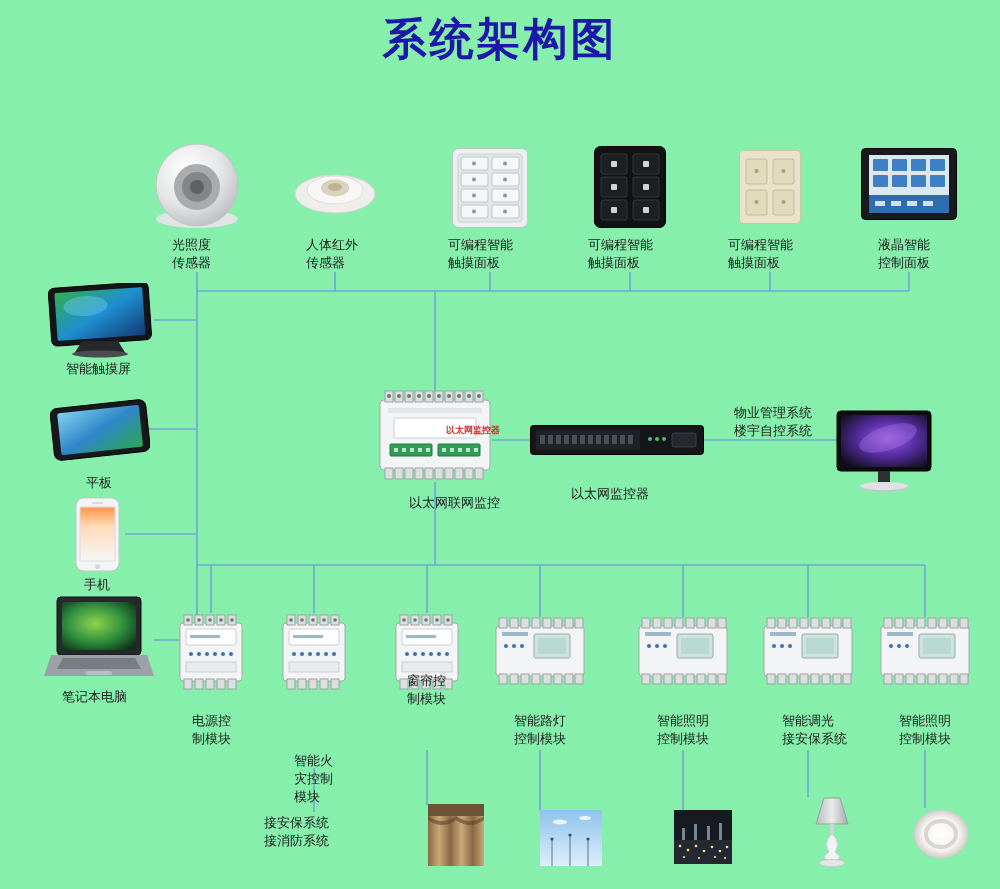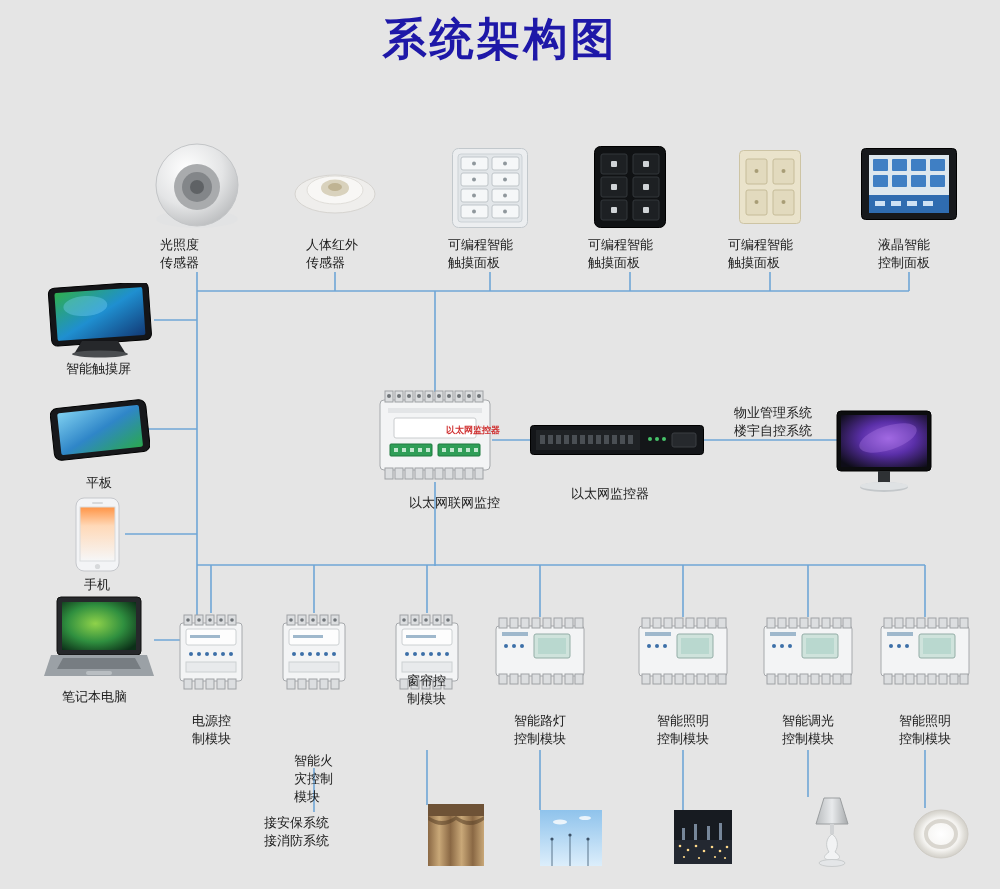--- a/index.html
+++ b/index.html
@@ -1,16 +1,16 @@
 <!DOCTYPE html>
 <html><head>
 <meta charset="utf-8">
 <style>
   html,body{margin:0;padding:0;background:#ffffff;}
-  .stage{position:relative;width:1000px;height:889px;background:#e5e5e5;overflow:hidden;
+  .stage{position:relative;width:1000px;height:889px;background:#86efac;overflow:hidden;
          font-family:"Liberation Sans","DejaVu Sans",sans-serif;}
   .abs{position:absolute;}
   .title{position:absolute;top:10px;left:0;width:1000px;text-align:center;
          font-size:44px;font-weight:900;color:#1e18a8;letter-spacing:3px;}
   .lbl{position:absolute;font-size:13px;line-height:18px;color:#1b1b1b;white-space:pre-line;text-align:left;}
   .red-dev-text{position:absolute;width:82px;text-align:center;font-size:9px;font-weight:bold;color:#d03030;padding-left:38px;}
   svg{display:block;}
   .hiddefs{position:absolute;width:0;height:0;overflow:hidden;}
 </style>
 </head>
@@ -145,21 +145,21 @@
             <stop offset="1" stop-color="#b4b6b8"></stop>
       </radialGradient>
         </defs>
       <ellipse cx="47" cy="77" rx="41" ry="9" fill="#e2e3e4"></ellipse>
       <circle cx="47" cy="43" r="41" fill="url(#gdome)" stroke="#c3c5c7"></circle>
       <circle cx="47" cy="45" r="23" fill="#a9abad"></circle>
       <circle cx="47" cy="45" r="15" fill="#838689"></circle>
       <circle cx="47" cy="45" r="7" fill="#5f6265"></circle>
     </svg>
   </div>
-  <div class="lbl" style="left:160px;top:236px;">光照度
+  <div class="lbl" style="left:172px;top:236px;">光照度
 传感器</div>
 
   <div class="abs" style="left:293px;top:158px;">
     <svg width="85" height="62" viewBox="0 0 85 62">
       <ellipse cx="42" cy="36" rx="40" ry="19" fill="#efeeec" stroke="#d6d4d0"></ellipse>
       <ellipse cx="42" cy="32" rx="28" ry="14" fill="#f8f7f5" stroke="#e0ded9"></ellipse>
       <ellipse cx="42" cy="30" rx="14" ry="8.5" fill="#d9d2bd"></ellipse>
       <ellipse cx="42" cy="29" rx="7" ry="4" fill="#bfb393"></ellipse>
     </svg>
   </div>
@@ -488,21 +488,21 @@
   </div>
   <div class="lbl" style="left:657px;top:712px;">智能照明
 控制模块</div>
 
   <div class="abs" style="left:762px;top:616px;">
     <svg width="92" height="70">
         <use href="#din-large"></use>
       </svg>
   </div>
   <div class="lbl" style="left:782px;top:712px;">智能调光
-控制模块</div>
+接安保系统</div>
 
   <div class="abs" style="left:879px;top:616px;">
     <svg width="92" height="70">
         <use href="#din-large"></use>
       </svg>
   </div>
   <div class="lbl" style="left:899px;top:712px;">智能照明
 控制模块</div>
 
   <div class="lbl" style="left:264px;top:814px;">接安保系统

